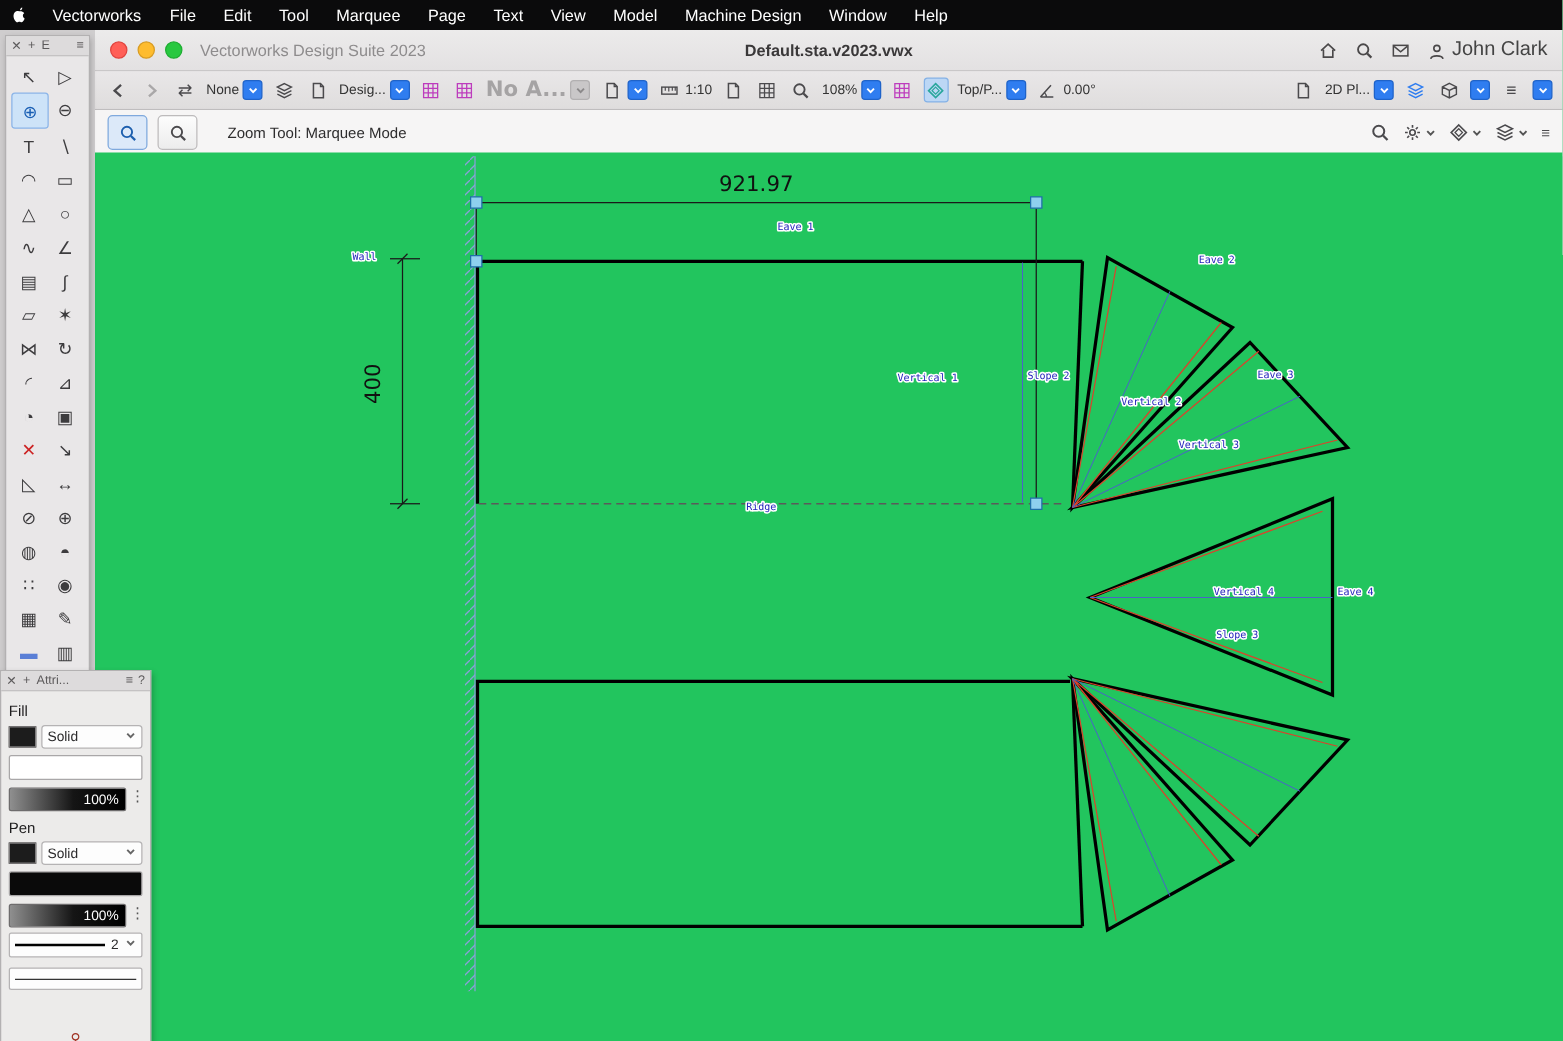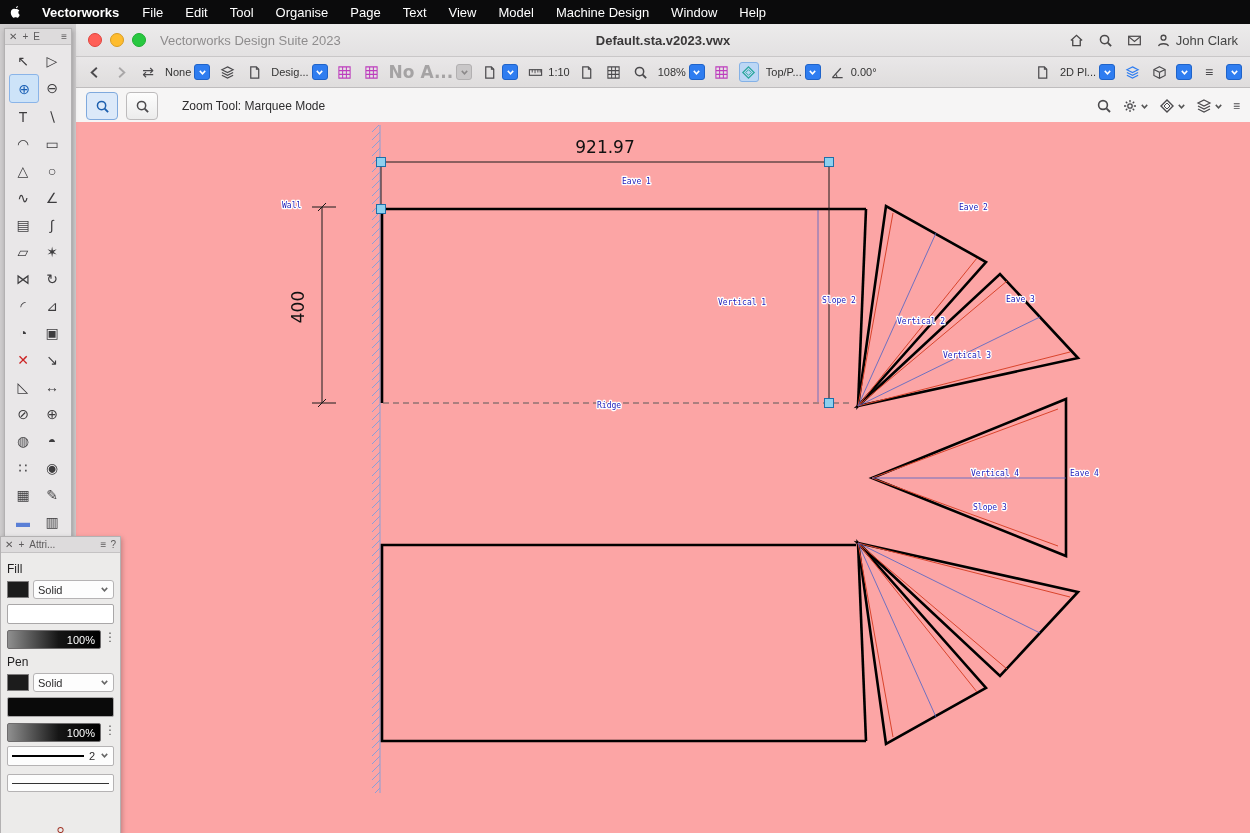--- a/index.html
+++ b/index.html
@@ -8,41 +8,41 @@
     background:#cfcdce;font-family:"Liberation Sans",sans-serif;
     -webkit-font-smoothing:antialiased;
   }
   
   .menubar{
     position:absolute;left:0;top:0;width:100%;height:24px;background:#0b0b0c;
     color:#fff;display:flex;align-items:center;gap:0;font-size:13px;z-index:30;
   }
   .menubar .apple{width:30px;display:flex;justify-content:center;align-items:center;}
   .menubar .apple svg{width:14px;height:14px;fill:#fff;}
-  .menubar .appname{font-weight:bold;padding:0 12px;}
+  .menubar .appname{font-weight:normal;padding:0 12px;}
   .menubar .mitem{padding:0 11px;cursor:default;}
   
   .window{position:absolute;left:76px;top:24px;right:0;bottom:0;background:#fff;z-index:1;}
   .titlebar{
     height:32px;background:linear-gradient(#ecebeb,#e3e1e2);
     border-bottom:1px solid #c9c7c8;display:flex;align-items:center;padding:0 12px;position:relative;
   }
   .lights{display:flex;gap:8px;margin-right:14px;}
   .light{width:12px;height:12px;border-radius:50%;}
   .light.red{background:#ff5f57;border:1px solid #e0443e;}
   .light.yellow{background:#febc2e;border:1px solid #d89c23;}
   .light.green{background:#28c840;border:1px solid #1eae32;}
   .suite-label{color:#8e8c8d;font-size:13px;}
   .doc-title{
     position:absolute;left:50%;transform:translateX(-50%);
     font-size:13px;font-weight:bold;color:#3a3839;
   }
   .tb-right{margin-left:auto;display:flex;align-items:center;gap:14px;color:#4a4849;}
   .tb-right svg{width:15px;height:15px;color:#4a4849;}
-  .user{display:flex;align-items:flex-end;gap:5px;font-size:13px;color:#444;}
+  .user{display:flex;align-items:flex-end;gap:5px;font-size:16px;color:#444;}
   
   .toolbar{
     height:30px;background:linear-gradient(#e9e7e8,#dfdddd);border-bottom:1px solid #bfbdbe;
     display:flex;align-items:center;padding:0 8px;gap:7px;font-size:11px;color:#333;white-space:nowrap;
   }
   .tb-icon{
     width:20px;height:20px;display:flex;align-items:center;justify-content:center;
     background:none;border:none;padding:0;color:#4b4a4d;font-size:14px;line-height:1;
   }
   .tb-icon svg{width:15px;height:15px;}
@@ -70,21 +70,21 @@
     display:flex;align-items:center;justify-content:center;color:#4b4a4d;
   }
   .mode-btn.selected{background:#dce9f9;border-color:#7fa9dd;color:#1d5fae;}
   .mode-btn svg{width:15px;height:15px;}
   .mode-status{margin-left:16px;}
   .mode-right{margin-left:auto;display:flex;align-items:center;gap:10px;}
   .mode-right .grp{display:flex;align-items:center;gap:2px;color:#4b4a4d;}
   .mode-right svg.ic{width:16px;height:16px;}
   .mode-right svg.ch{width:9px;height:9px;color:#555;}
   
-  .drawing{position:absolute;left:0;top:98px;right:0;bottom:0;background:#fca5a5;}
+  .drawing{position:absolute;left:0;top:98px;right:0;bottom:0;background:#22c55e;}
   .drawing svg.canvas{position:absolute;left:0;top:0;width:100%;height:100%;}
   .thick path, .thick line{fill:none;stroke:#000;stroke-width:2.6;stroke-linejoin:miter;}
   .ridge{stroke:#5a5a5a;stroke-width:1.2;stroke-dasharray:6 4;fill:none;}
   .red path{fill:none;stroke:#d9442c;stroke-width:1;}
   .bluec path,.bluec line{fill:none;stroke:#4a63c8;stroke-width:0.8;}
   .dimline line{stroke:#1a1a1a;stroke-width:1;}
   .dim{font:17px "DejaVu Sans",sans-serif;fill:#111;}
   .lbl{font:8px "DejaVu Sans Mono",monospace;fill:#2222bb;paint-order:stroke;stroke:#fff;stroke-width:2.5px;stroke-linejoin:round;}
   .handle{fill:#8ed0ee;stroke:#1f6fa8;stroke-width:1;}
   .wallline{stroke:#8a9fd8;stroke-width:1;}
@@ -213,21 +213,21 @@
       <svg>
         <use href="#i-apple"></use>
       </svg>
     </span>
   <span class="appname">Vectorworks</span>
   <span style="display:flex;align-items:center;">
 
   <span class="mitem">File</span>
       <span class="mitem">Edit</span>
       <span class="mitem">Tool</span>
-      <span class="mitem">Organise</span>
+      <span class="mitem">Marquee</span>
       <span class="mitem">Page</span>
       <span class="mitem">Text</span>
       <span class="mitem">View</span>
       <span class="mitem">Model</span>
       <span class="mitem">Machine Design</span>
       <span class="mitem">Window</span>
       <span class="mitem">Help</span>
     </span>
 </div>
 

